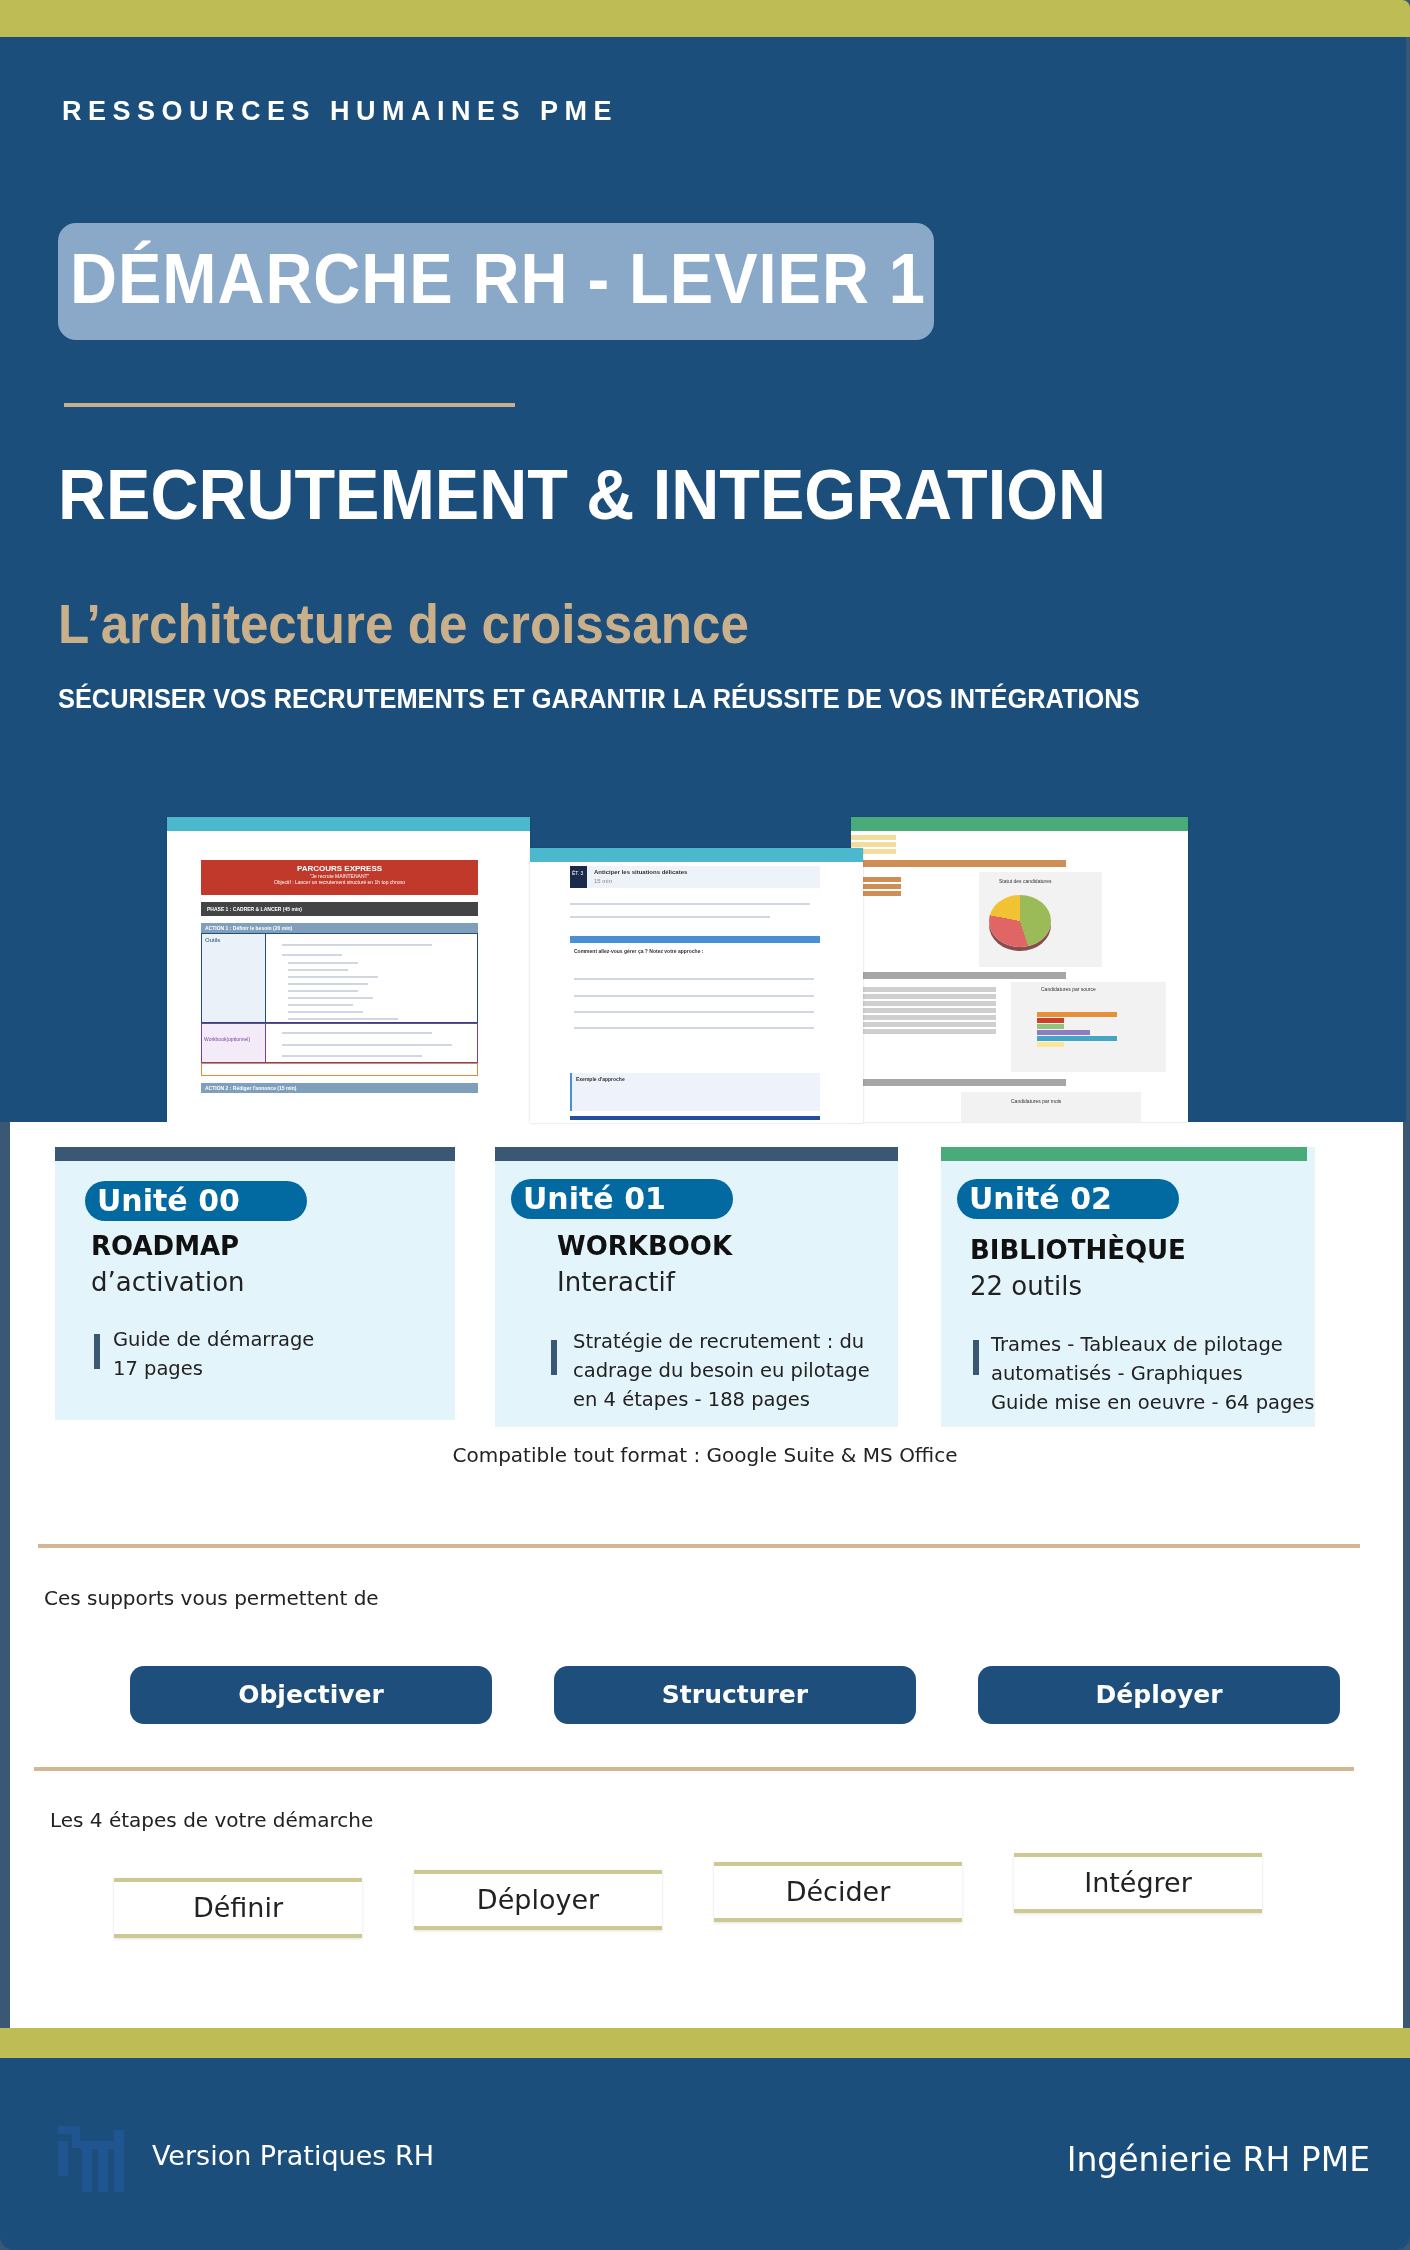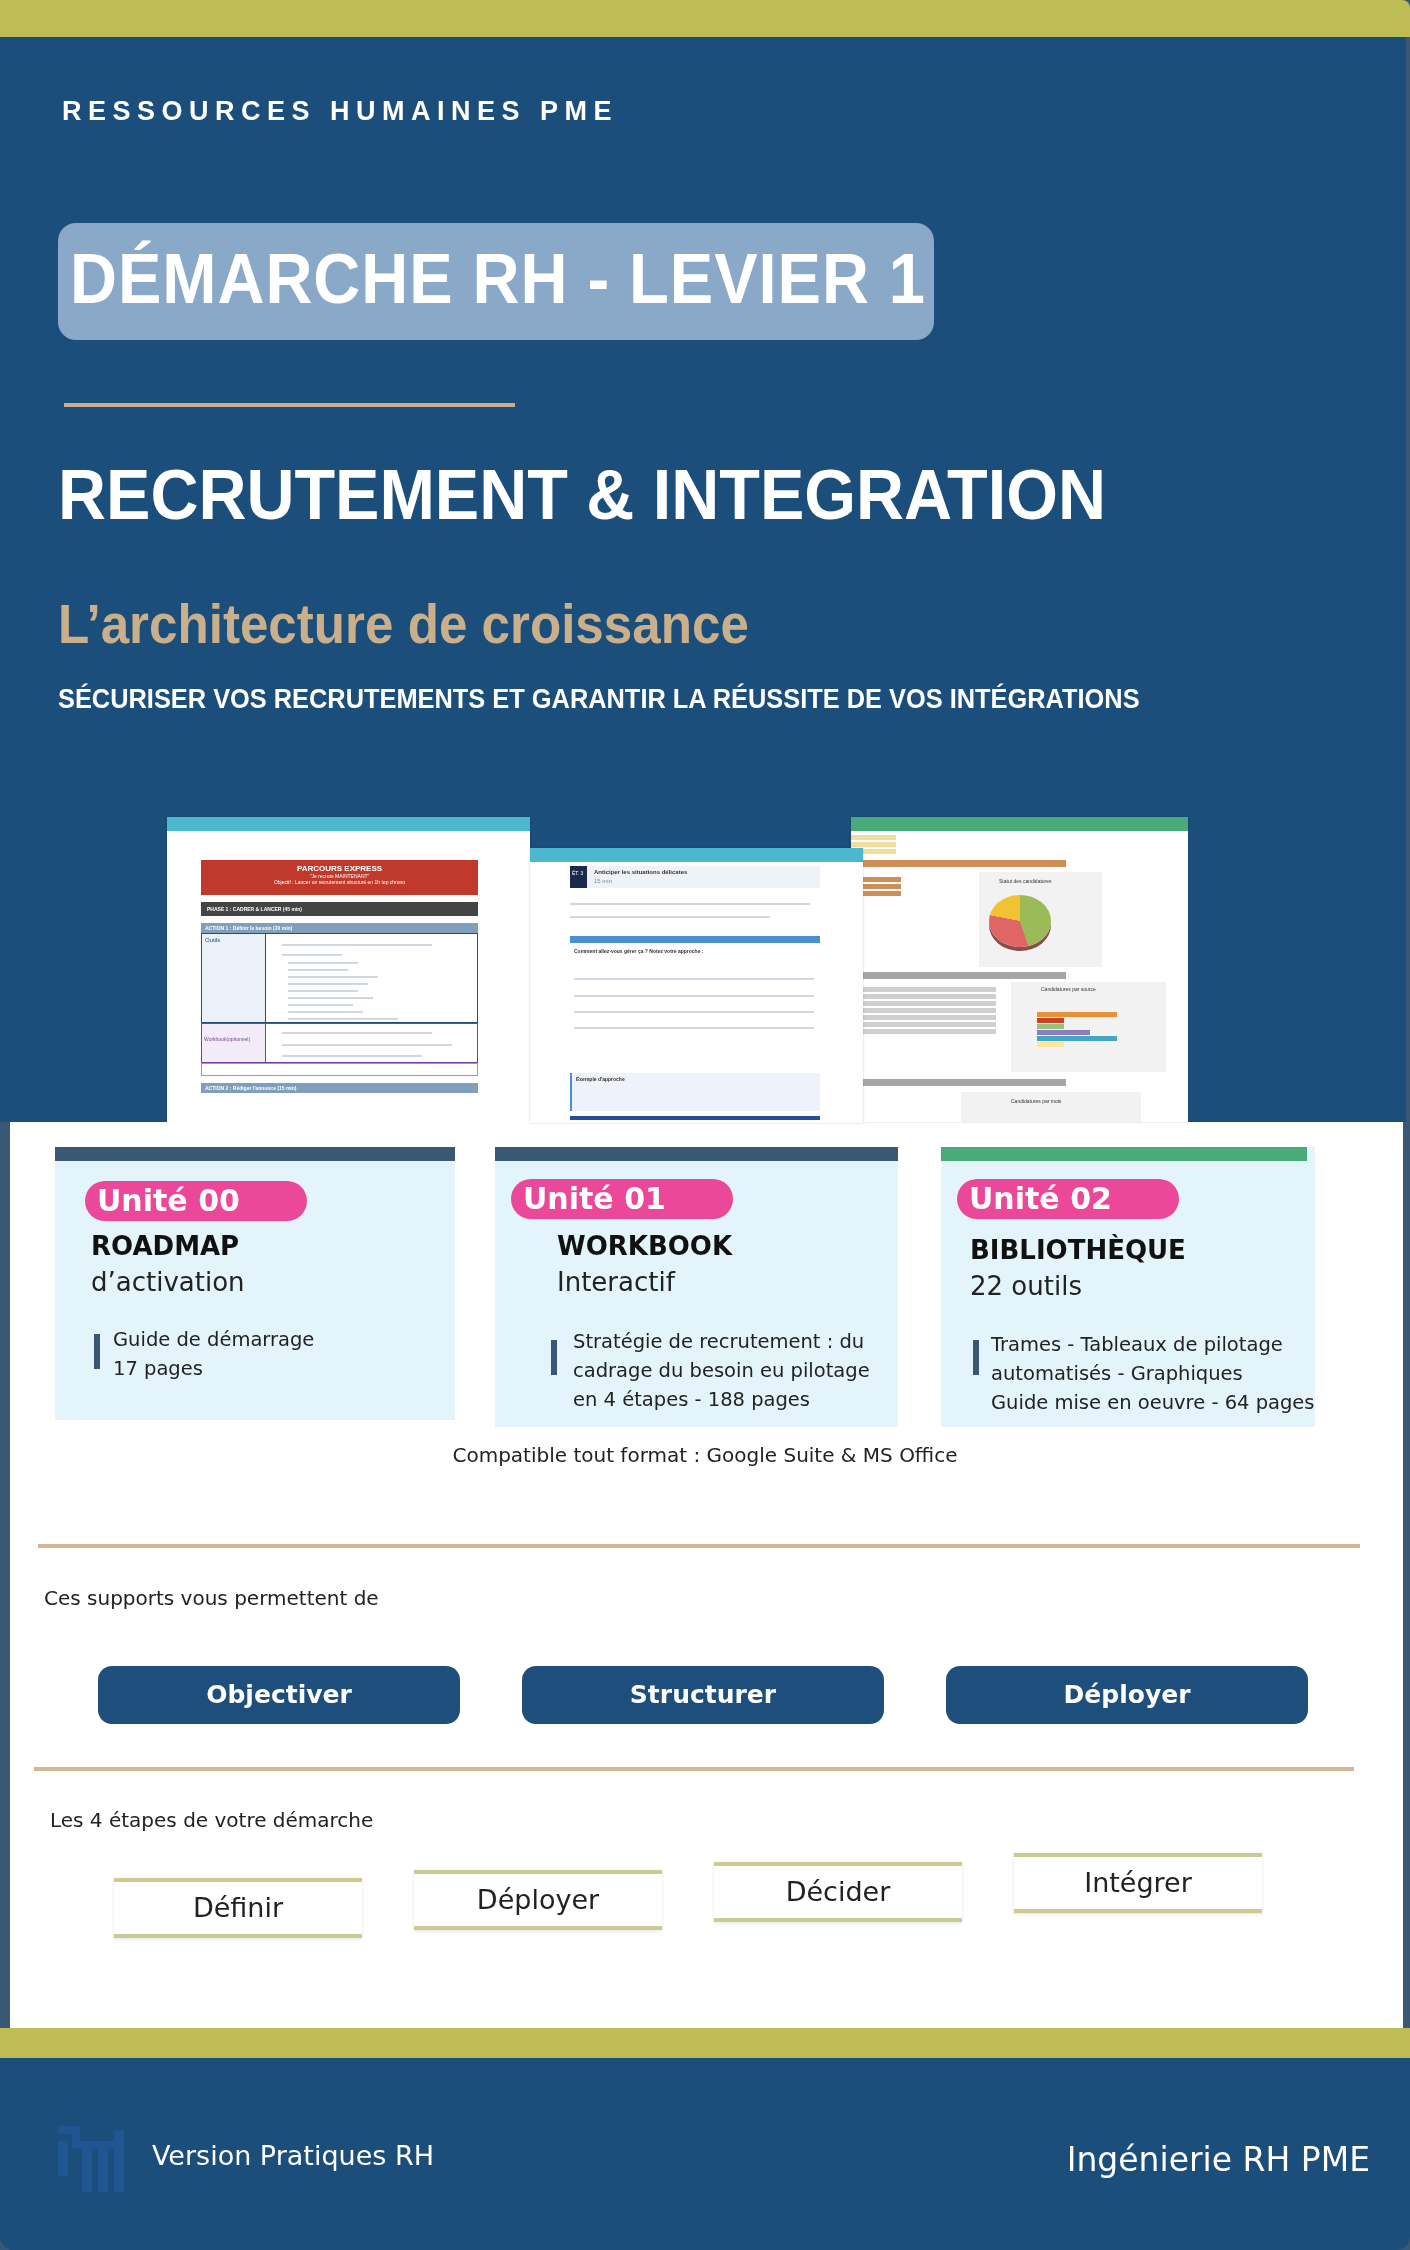--- a/index.html
+++ b/index.html
@@ -45,31 +45,31 @@
   .pie { position: absolute; left: 105px; top: 40px; width: 62px; height: 52px; border-radius: 50%; background: conic-gradient(#9bbb58 0 45%, #e06666 45% 78%, #f1c232 78% 100%); box-shadow: 0 4px 0 #8a4d4d; }
   .chart-bg { position: absolute; background: #f2f2f2; }
   .hb { position: absolute; height: 5px; }
 
   
   .white { position: absolute; left: 10px; top: 1122px; width: 1393px; height: 906px; background: #fff; }
   .right-strip { position: absolute; left: 1403px; top: 1210px; width: 7px; height: 820px; background: #3a5874; }
 
   .card { position: absolute; background: #e4f4fb; }
   .card .topbar { position: absolute; left: 0; top: 0; width: 100%; height: 14px; background: #3a5874; }
-  .card .pill { position: absolute; height: 40px; width: 222px; background: #ec4899; border-radius: 20px; color: #fff; font-family: "DejaVu Sans", sans-serif; font-weight: 700; font-size: 30px; line-height: 40px; padding-left: 12px; }
+  .card .pill { position: absolute; height: 40px; width: 222px; background: #0369a1; border-radius: 20px; color: #fff; font-family: "DejaVu Sans", sans-serif; font-weight: 700; font-size: 30px; line-height: 40px; padding-left: 12px; }
   .card .name { position: absolute; font-family: "DejaVu Sans", sans-serif; font-weight: 700; font-size: 26px; color: #111; white-space: nowrap; }
   .card .sub { position: absolute; font-family: "DejaVu Sans", sans-serif; font-size: 26px; color: #222; white-space: nowrap; }
   .card .desc { position: absolute; font-family: "DejaVu Sans", sans-serif; font-size: 19.5px; color: #222; line-height: 29px; white-space: nowrap; }
   .card .vbar { position: absolute; width: 6px; height: 35px; background: #3a5874; }
 
   .compat { position: absolute; left: 0; width: 1410px; top: 1443px; text-align: center; font-family: "DejaVu Sans", sans-serif; font-size: 20px; color: #222; }
   .sep { position: absolute; height: 4px; background: #d2b792; }
   .label { position: absolute; font-family: "DejaVu Sans", sans-serif; font-size: 20px; color: #222; white-space: nowrap; }
 
-  .btn { position: absolute; top: 1666px; width: 362px; height: 58px; background: #1d4e7c; border-radius: 14px; color: #fff; font-family: "DejaVu Sans", sans-serif; font-weight: 700; font-size: 25px; text-align: center; line-height: 58px; }
+  .btn { position: absolute; top: 1666px; width: 362px; height: 58px; background: #1d4e7c; border-radius: 14px; color: #fff; font-family: "DejaVu Sans", sans-serif; font-weight: 700; font-size: 25px; text-align: center; line-height: 58px; margin-left: 32px; }
 
   .step { position: absolute; width: 248px; height: 60px; background: #fff; border-top: 4px solid #cdc993; border-bottom: 4px solid #cdc993; box-shadow: 0 1px 3px rgba(0,0,0,.12); text-align: center; font-family: "DejaVu Sans", sans-serif; font-size: 27px; color: #222; line-height: 52px; }
 
   .olive-bottom { position: absolute; left: 0; top: 2028px; width: 1410px; height: 30px; background: #bebd55; }
   .footer { position: absolute; left: 0; top: 2058px; width: 1410px; height: 192px; background: #1c4e7c; border-radius: 0 0 14px 14px; }
   .logo { position: absolute; left: 52px; top: 2123px; }
   .foot-left { position: absolute; left: 152px; top: 2140px; color: #fff; font-family: "DejaVu Sans", sans-serif; font-size: 27px; }
   .foot-right { position: absolute; right: 40px; top: 2140px; color: #fff; font-family: "DejaVu Sans", sans-serif; font-size: 33px; }
 </style>
 </head>

